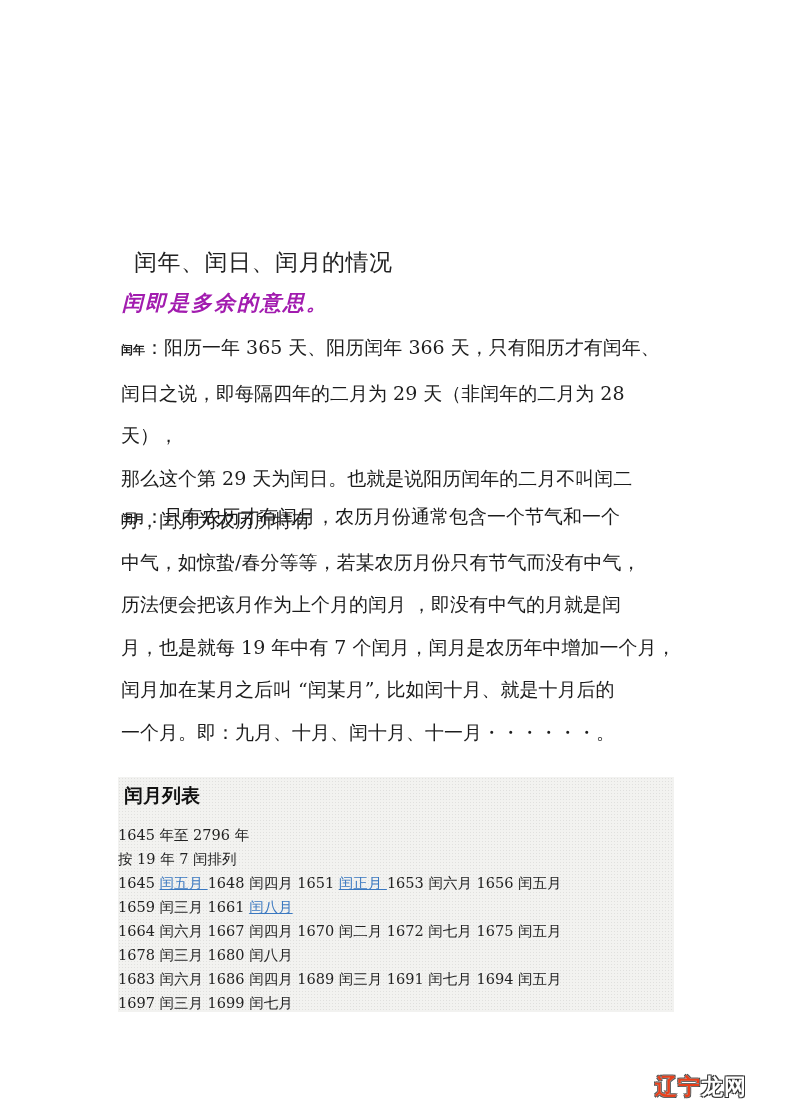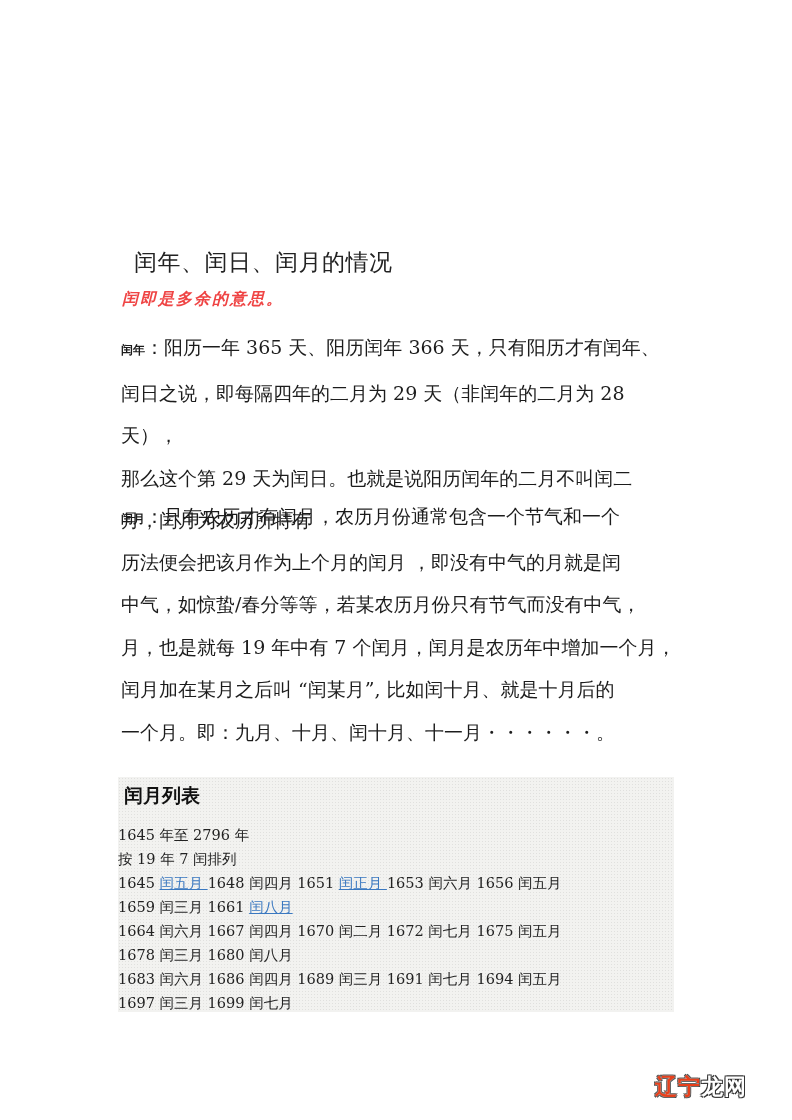--- a/index.html
+++ b/index.html
@@ -6,21 +6,21 @@
   body {
     width: 792px; height: 1120px; background: #ffffff; position: relative; overflow: hidden;
     font-family: "DejaVu Serif", "Liberation Serif", serif; color: #1a1a1a;
   }
   .page-title {
     position: absolute; left: 134px; top: 247px;
     font-size: 23px; font-weight: normal; letter-spacing: 0.5px; color: #222;
   }
   .subtitle {
     position: absolute; left: 122px; top: 289px;
-    font-size: 16px; font-weight: bold; font-style: italic; color: #ef4444; letter-spacing: 2px;
+    font-size: 21px; font-weight: bold; font-style: italic; color: #a21caf; letter-spacing: 2px;
   }
   .para {
     position: absolute; left: 121px; width: 560px;
     font-size: 19px; line-height: 42.5px; color: #1c1c1c;
   }
   .para .term { font-family: "DejaVu Sans", "Liberation Sans", sans-serif; font-weight: bold; font-size: 12px; }
   .para-year { top: 326px; }
   .para-month { top: 495px; }
   .list-box {
     position: absolute; left: 118px; top: 777px; width: 556px; height: 235px;
@@ -54,22 +54,22 @@
 
 <div class="para para-year">
   <div><span class="term">闰年</span><span>：</span><span>阳历一年 365 天、阳历闰年 366 天，只有阳历才有闰年、</span></div>
   <div>闰日之说，即每隔四年的二月为 29 天（非闰年的二月为 28 天），</div>
   <div>那么这个第 29 天为闰日。也就是说阳历闰年的二月不叫闰二</div>
   <div>月，闰月为农历所特有</div>
 </div>
 
 <div class="para para-month">
   <div><span class="term">闰月</span><span>：</span><span>只有农历才有闰月，农历月份通常包含一个节气和一个</span></div>
+  <div>中气，如惊蛰/春分等等，若某农历月份只有节气而没有中气，</div>
   <div>历法便会把该月作为上个月的闰月 ，即没有中气的月就是闰</div>
-  <div>中气，如惊蛰/春分等等，若某农历月份只有节气而没有中气，</div>
   <div>月，也是就每 19 年中有 7 个闰月，闰月是农历年中增加一个月，</div>
   <div>闰月加在某月之后叫 “闰某月”, 比如闰十月、就是十月后的</div>
   <div>一个月。即：九月、十月、闰十月、十一月・・・・・・。</div>
 </div>
 
 <div class="list-box">
   <div class="list-title">闰月列表</div>
   <div class="list-body">
     <div class="list-line indent">1645 年至 2796 年</div>
     <div class="list-line indent">按 19 年 7 闰排列</div>

